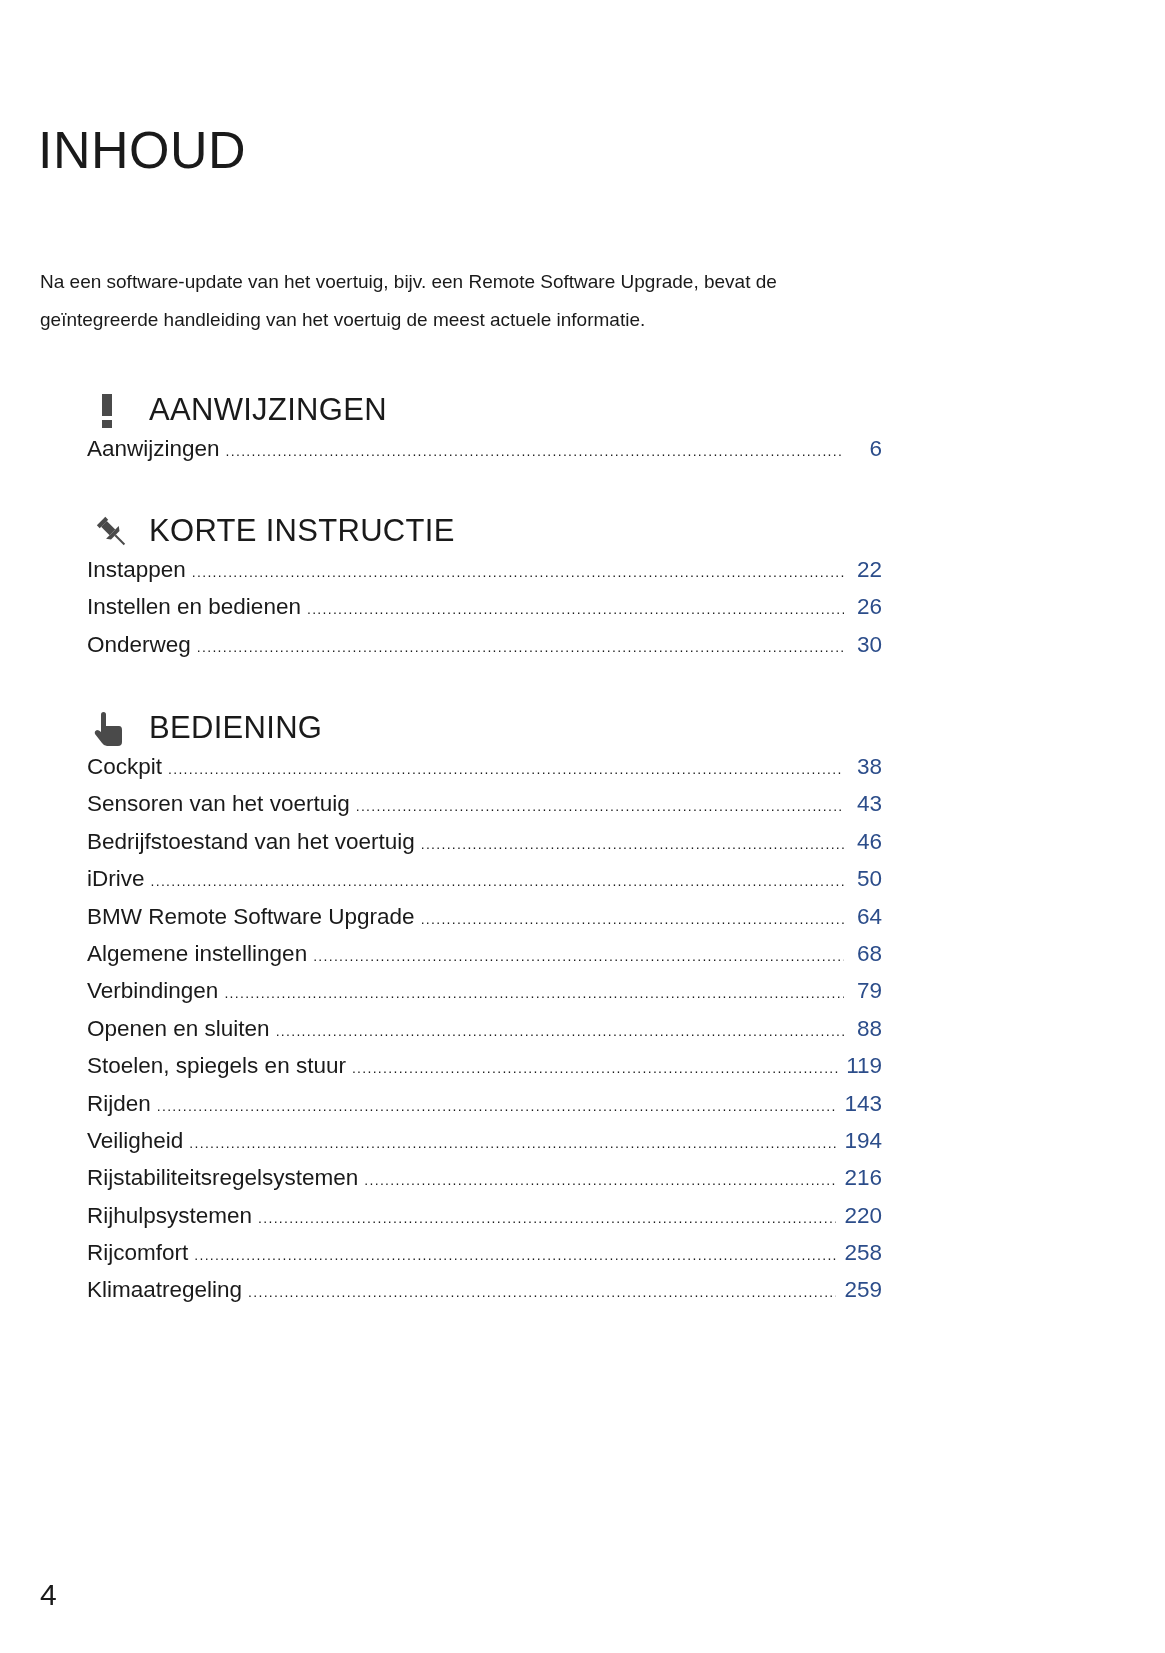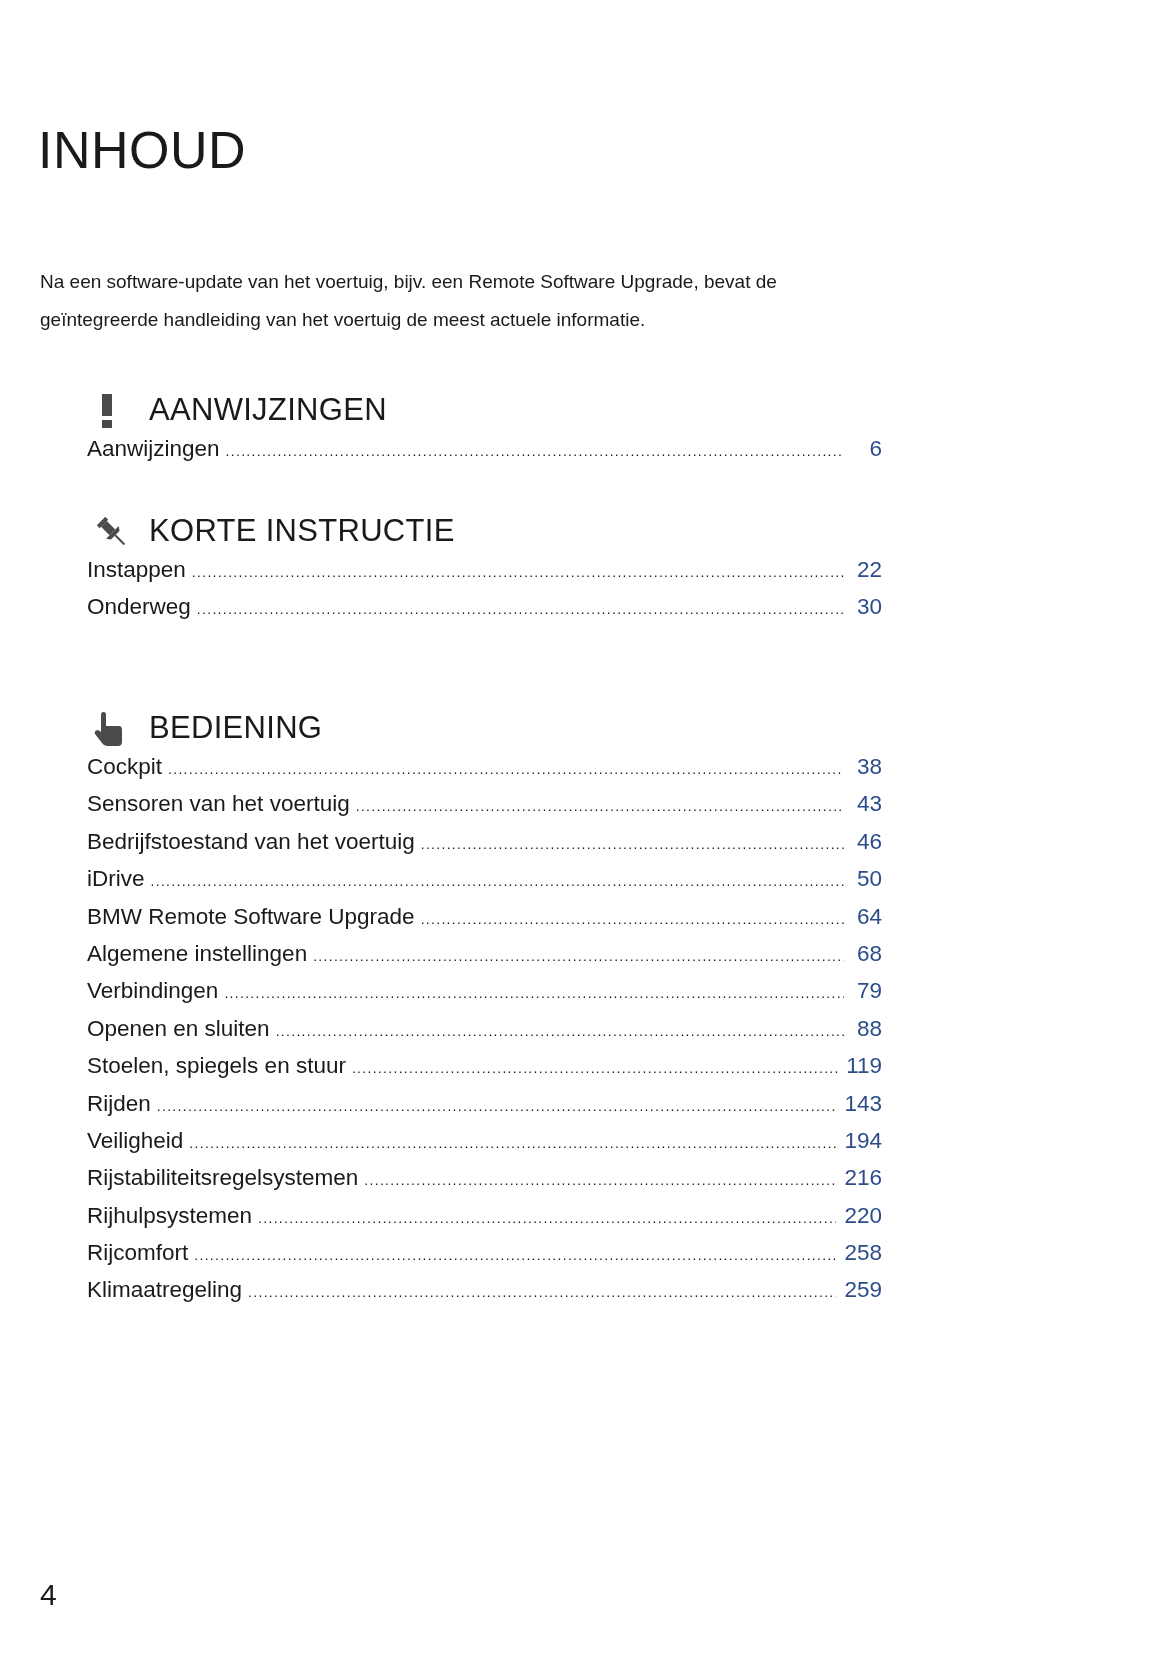--- a/index.html
+++ b/index.html
@@ -54,20 +54,25 @@
           <rect x="19" y="26" width="2" height="13" fill="#4a4a4a"></rect>
         </g>
       </svg>
     </span>
     <span class="sec-title">KORTE INSTRUCTIE</span>
   </div>
   <div class="row">
     <span class="label">Instappen</span>
     <span class="dots"></span>
     <span class="page">22</span>
+  </div>
+  <div class="row">
+    <span class="label">Instellen en bedienen</span>
+    <span class="dots"></span>
+    <span class="page">26</span>
   </div>
   <div class="row">
     <span class="label">Onderweg</span>
     <span class="dots"></span>
     <span class="page">30</span>
   </div>
 </div>
 
 <div class="section" style="top:706px;">
   <div class="sec-head">

